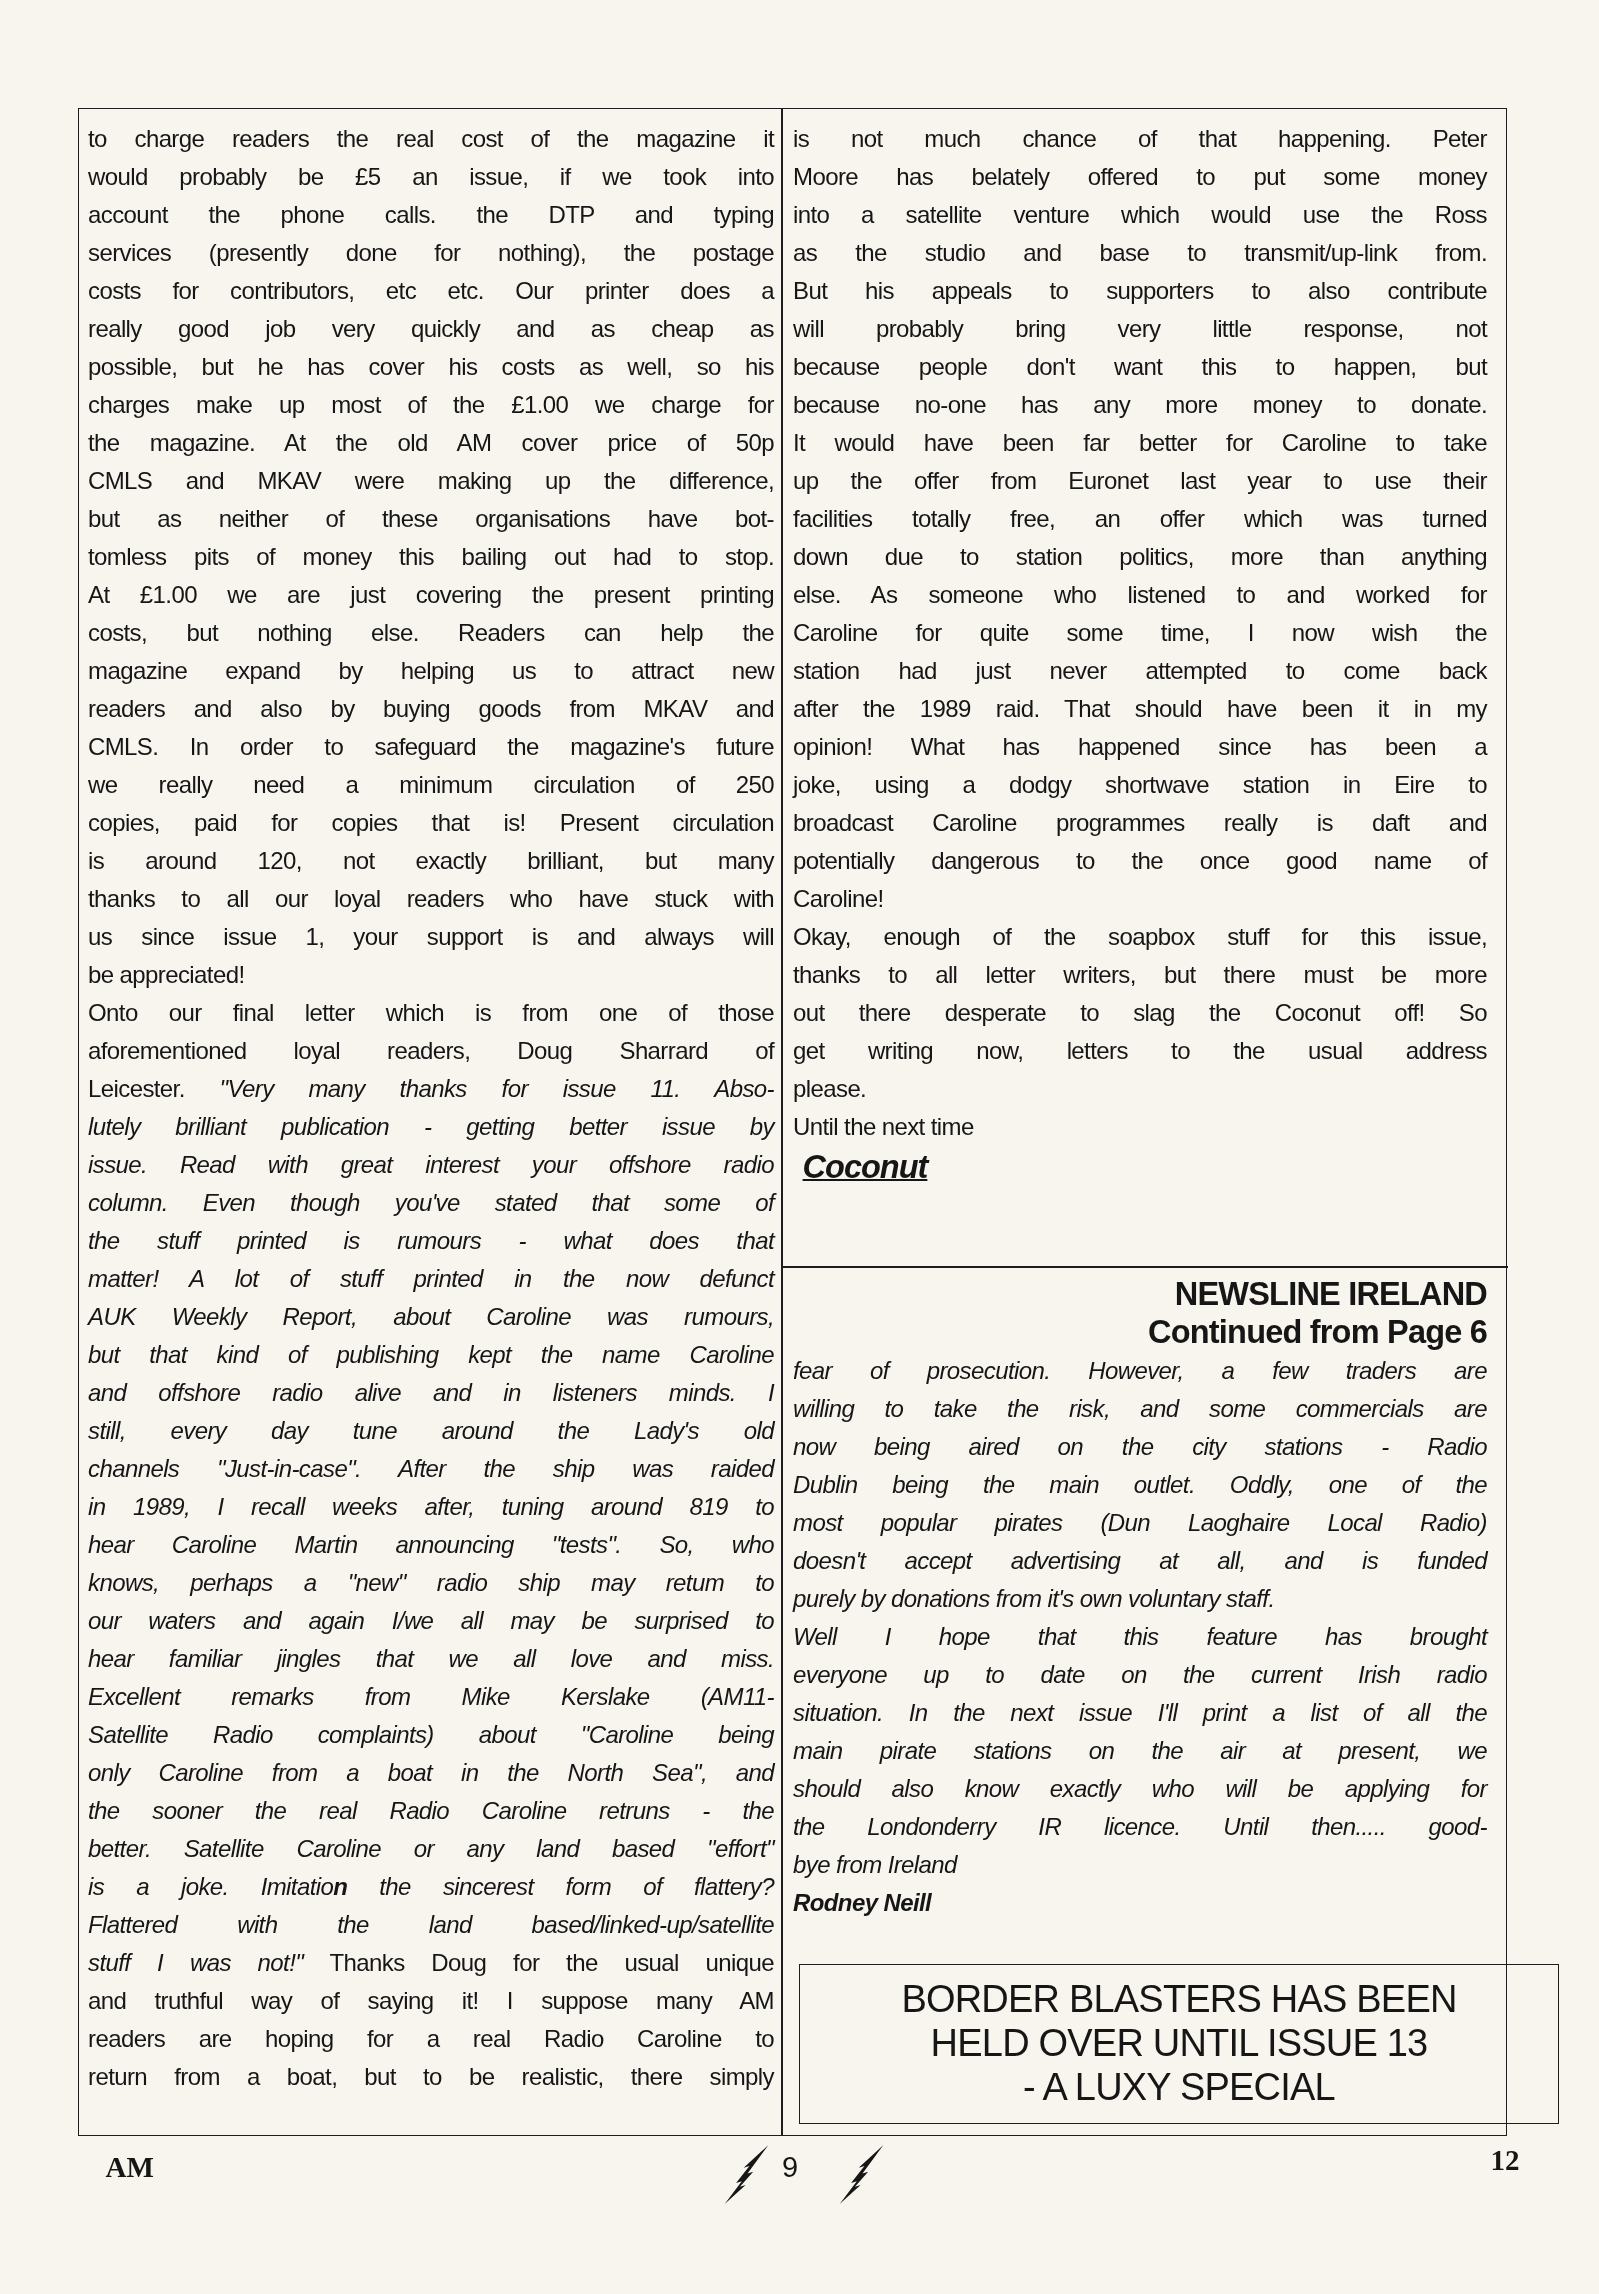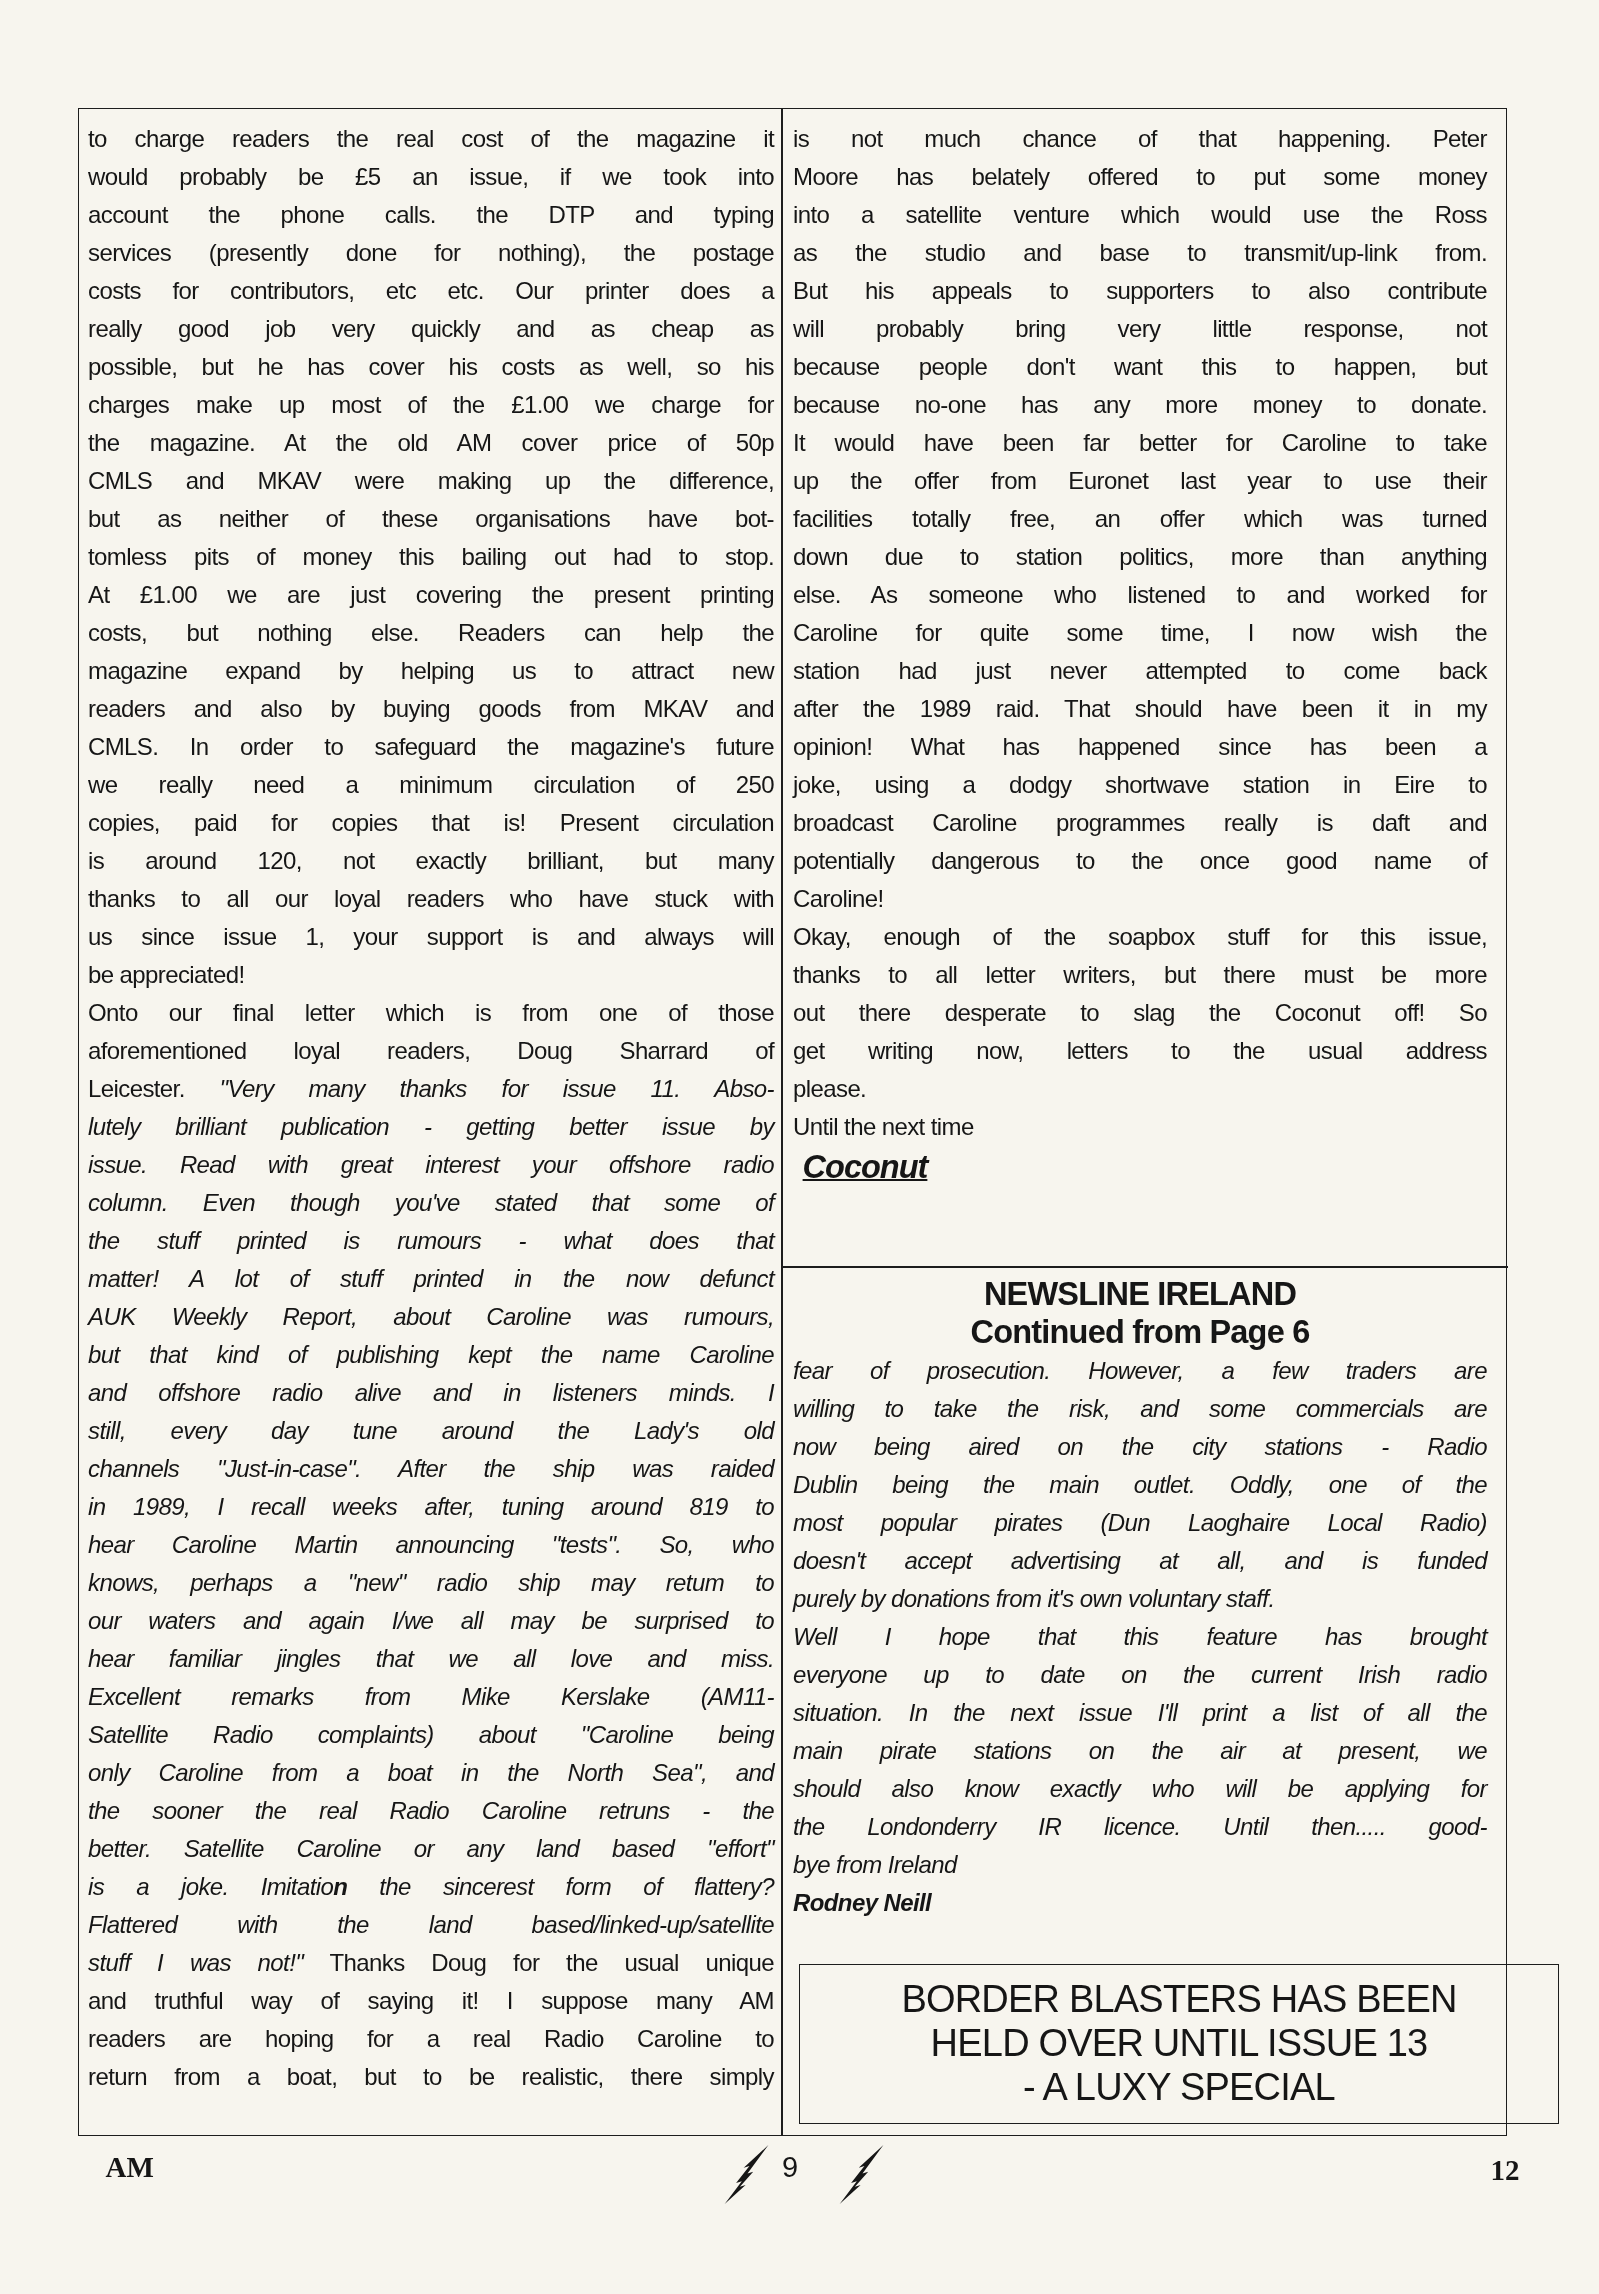--- a/index.html
+++ b/index.html
@@ -54,21 +54,21 @@
   }
   .h-divider {
     position: absolute;
     left: 783px; top: 1266px;
     width: 725px; height: 1.9px;
     background: #1d1d1d;
   }
   .section-head {
     position: absolute;
     left: 793px; top: 1275px; width: 694px;
-    text-align: center;
+    text-align: right;
     font-weight: bold;
     font-size: 32.5px;
     line-height: 38px;
     letter-spacing: -0.8px;
   }
   .section-body {
     position: absolute;
     left: 793px; top: 1352px; width: 694px;
     font-size: 24px;
     line-height: 38px;
@@ -101,21 +101,21 @@
   .footer .mag {
     position: absolute; left: 7.6px; top: 9.6px;
     font-weight: bold; font-size: 29px;
   }
   .footer .pg-left {
     position: absolute; left: 684px; top: 9.6px;
     font-family: "Liberation Sans", sans-serif;
     font-size: 29px;
   }
   .footer .pg-right {
-    position: absolute; right: 7.6px; top: 13px;
+    position: absolute; right: 7.6px; top: 3px;
     font-weight: bold; font-size: 29px;
   }
   .bolt { position: absolute; top: 0; }
   .bolt.b1 { left: 621px; }
   .bolt.b2 { left: 736px; }
 </style>
 </head>
 <body>
 
 <div class="frame"></div>

